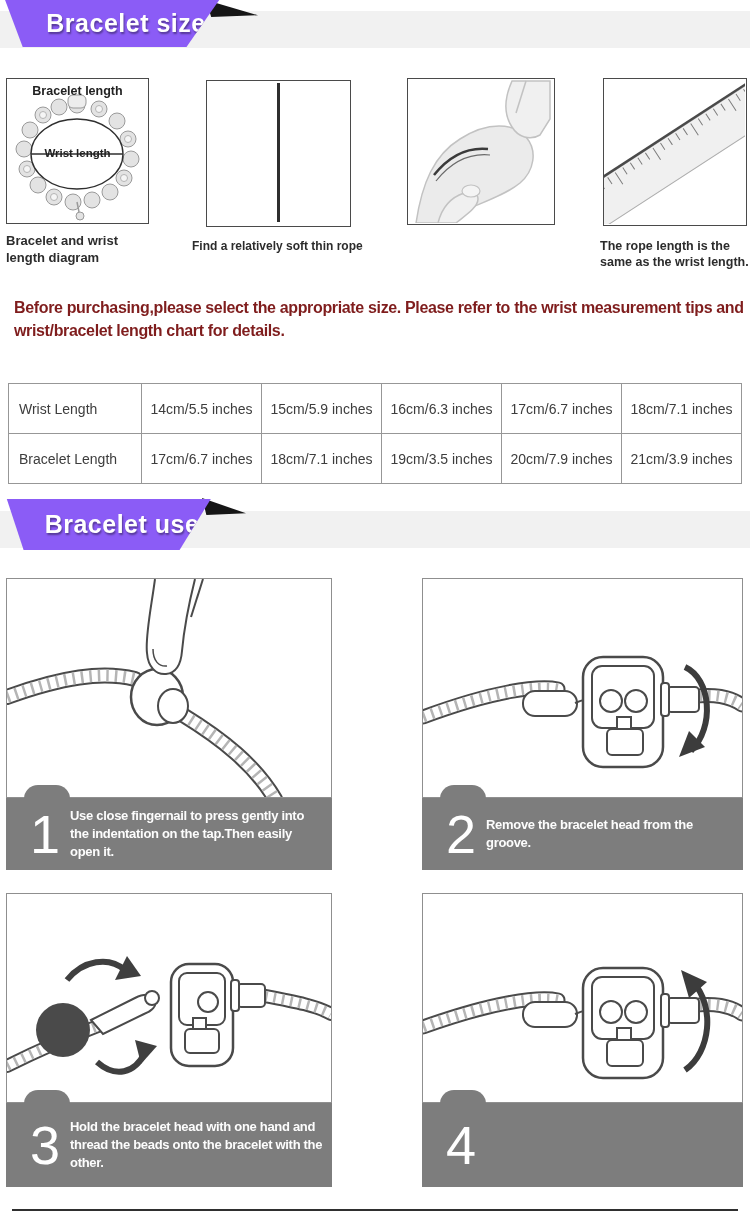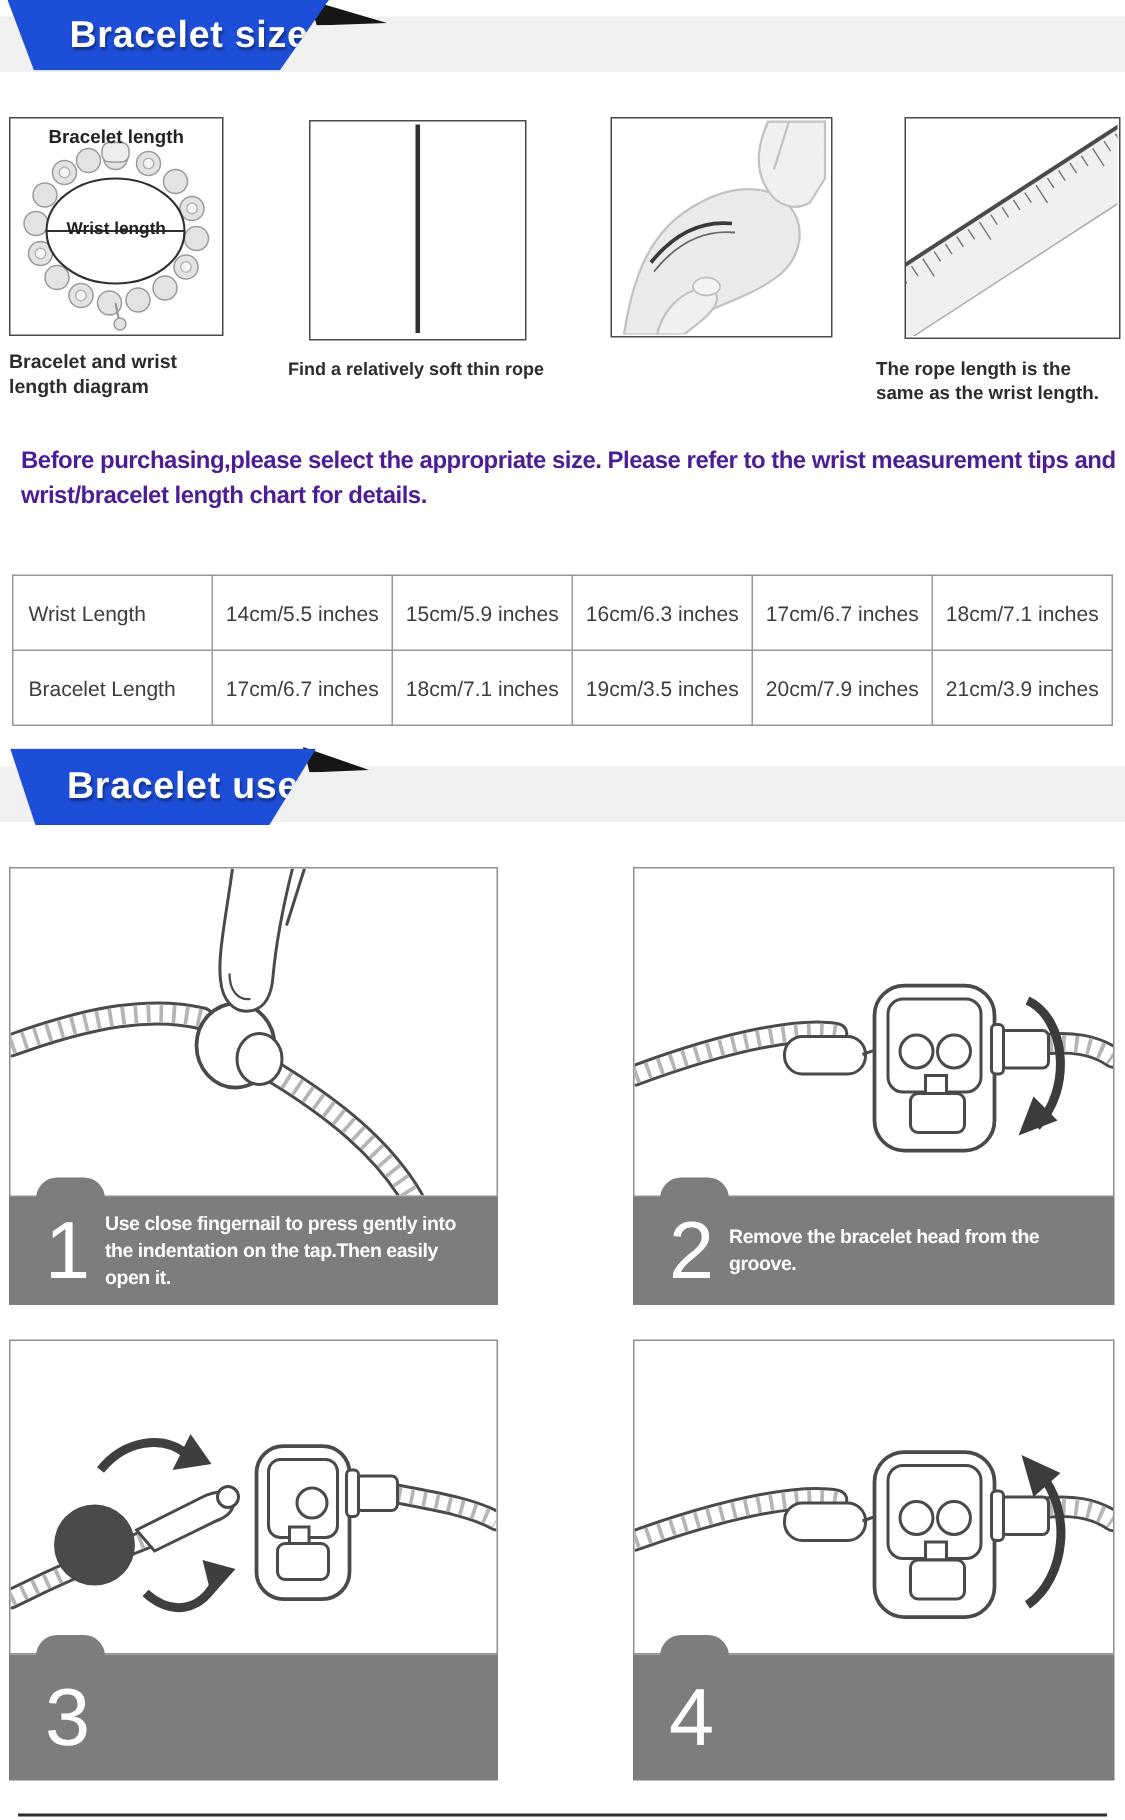--- a/index.html
+++ b/index.html
@@ -2,35 +2,35 @@
 <html><head>
 <meta charset="utf-8">
 <style>
   html,body{margin:0;padding:0;background:#fff;}
   .page{position:relative;width:750px;height:1213px;background:#fff;overflow:hidden;
         font-family:"Liberation Sans",sans-serif;color:#222;}
   .abs{position:absolute;}
 
   
   .band{position:absolute;left:0;width:750px;height:37px;background:#f1f1f1;}
-  .ribbon{position:absolute;background:#1d4ed8;
+  .ribbon{position:absolute;background:#8b5cf6;
           clip-path:polygon(2% 0,87% 0,74% 100%,9% 100%);
           display:flex;align-items:center;justify-content:center;z-index:2;}
   .ribbon span{color:#fff;font-size:25px;font-weight:bold;letter-spacing:.5px;
                text-shadow:1px 2px 2px rgba(0,0,0,.4);}
   .fold{position:absolute;background:#161616;z-index:1;
         clip-path:polygon(0 0,100% 90%,10% 100%);}
 
   
   .figbox{position:absolute;background:#fff;border:1.5px solid #4a4a4a;box-sizing:border-box;}
   .figcap{position:absolute;font-weight:bold;color:#2c2c2c;font-size:12.5px;line-height:1.3;}
   .fig-label{position:absolute;font-weight:bold;color:#222;background:transparent;}
 
   
-  .lead{position:absolute;font-size:16px;font-weight:bold;color:#4c1d95;
+  .lead{position:absolute;font-size:16px;font-weight:bold;color:#7f1d1d;
         line-height:1.45;letter-spacing:-0.35px;}
   .warn{position:absolute;font-size:13px;font-weight:bold;color:#f4596a;
         letter-spacing:-0.2px;white-space:nowrap;}
 
   
   table.size{position:absolute;border-collapse:collapse;table-layout:fixed;
              font-size:14px;color:#3d3d3d;}
   table.size td{border:1px solid #979797;height:49px;text-align:center;padding:0 4px;}
   table.size td.rowhead{text-align:left;padding-left:10px;width:118px;}
 
@@ -118,21 +118,21 @@
       <g transform="rotate(-33 70 72)">
         <rect x="-45" y="56" width="230" height="42" fill="#f0f0f0" stroke="#adadad" stroke-width="1"></rect>
         <line x1="-45" y1="55" x2="185" y2="55" stroke="#4a4a4a" stroke-width="2.5"></line>
         <path d="M-36,58 V70 M-27,58 V66 M-18,58 V66 M-9,58 V66 M0,58 V66 M9,58 V72 M18,58 V66 M27,58 V66 M36,58 V66 M45,58 V66 M54,58 V72 M63,58 V66 M72,58 V66 M81,58 V66 M90,58 V66 M99,58 V72 M108,58 V66 M117,58 V66 M126,58 V66 M135,58 V66 M144,58 V72 M153,58 V66 M162,58 V66 M171,58 V66" stroke="#7c7c7c" stroke-width="1" fill="none"></path>
       </g>
     </svg>
   </div>
 
   <div class="figcap" style="left:6px;top:233px;width:146px;text-align:left;font-size:13px;">Bracelet and wrist length diagram</div>
   <div class="figcap" style="left:192px;top:239px;width:190px;font-size:12px;white-space:nowrap;">Find a relatively soft thin rope</div>
-  <div class="figcap" style="left:584px;top:238px;width:150px;font-size:12.5px;">The rope length is the same as the wrist length.</div>
+  <div class="figcap" style="left:600px;top:238px;width:150px;font-size:12.5px;">The rope length is the same as the wrist length.</div>
 
   <div class="lead" style="left:14px;top:296px;width:732px;">Before purchasing,please select the appropriate size. Please refer to the wrist measurement tips and wrist/bracelet length chart for details.</div>
 
   <table class="size" style="left:8px;top:383px;width:734px;">
     <tbody>
         <tr>
       <td class="rowhead">Wrist Length</td>
       <td>14cm/5.5 inches</td>
       <td>15cm/5.9 inches</td>
       <td>16cm/6.3 inches</td>
@@ -230,20 +230,21 @@
         <circle cx="201" cy="108" r="10" fill="#fff" stroke="#4a4a4a" stroke-width="2"></circle>
         <rect x="186" y="124" width="13" height="11" fill="#fff" stroke="#4a4a4a" stroke-width="2"></rect>
         <rect x="178" y="135" width="34" height="24" rx="5" fill="#fff" stroke="#4a4a4a" stroke-width="2"></rect>
         <rect x="230" y="90" width="28" height="23" rx="4" fill="#fff" stroke="#4a4a4a" stroke-width="2"></rect>
         <rect x="224" y="86" width="8" height="31" rx="3" fill="#fff" stroke="#4a4a4a" stroke-width="2"></rect>
       </svg>
     </div>
     <div class="stepbar" style="width:326px;height:84px;">
       <div class="bump"></div>
       <div class="num">3</div>
+      <div class="txt">Hold the bracelet head with one hand and thread the beads onto the bracelet with the other.</div>
     </div>
   </div>
 
   <div class="panel" style="left:422px;top:893px;width:321px;">
     <div class="art" style="width:321px;height:210px;">
       <svg width="319" height="208" viewBox="0 0 319 208">
         <path d="M0,133 C70,108 115,102 135,106" stroke="#4a4a4a" stroke-width="15" fill="none" stroke-linecap="round"></path>
         <path d="M0,133 C70,108 115,102 135,106" stroke="#fff" stroke-width="11" fill="none" stroke-linecap="round"></path>
         <path d="M0,133 C70,108 115,102 135,106" stroke="#b5b5b5" stroke-width="11" fill="none" stroke-dasharray="2.5 6"></path>
         <path d="M268,112 C290,108 308,112 319,120" stroke="#4a4a4a" stroke-width="15" fill="none" stroke-linecap="round"></path>

